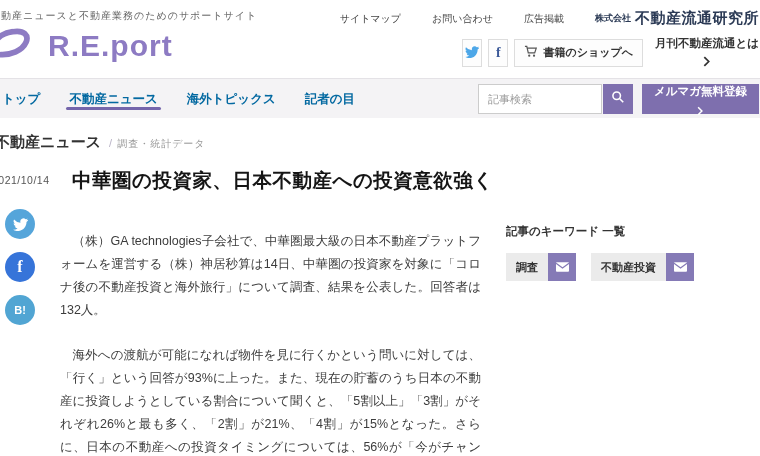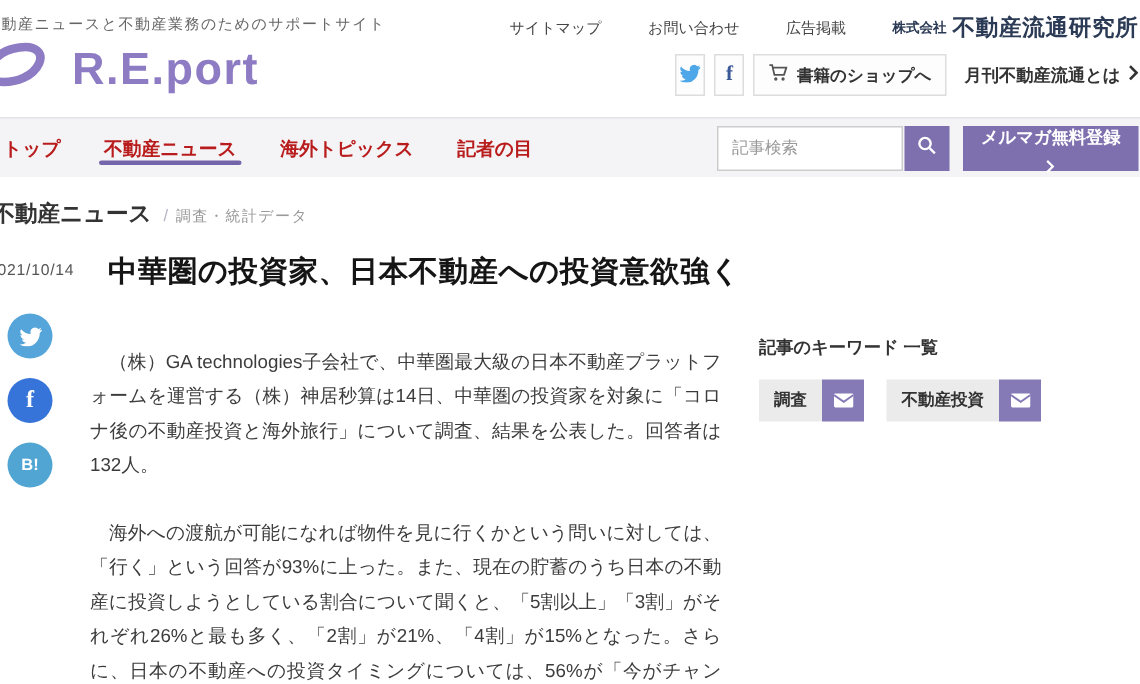--- a/index.html
+++ b/index.html
@@ -18,26 +18,26 @@
   .logo-text{font-size:30px;font-weight:bold;color:#8d7bc3;letter-spacing:1px;margin-left:18px;}
   .header-right{padding:9px 18px 0 0;display:flex;flex-direction:column;align-items:flex-end;}
   .utility-row{display:flex;align-items:center;gap:31px;white-space:nowrap;}
   .utility-link{font-size:10px;color:#444;cursor:pointer;}
   .company{display:flex;align-items:center;gap:4px;color:#2b3a55;}
   .company-prefix{font-size:9px;font-weight:bold;}
   .company-name{font-size:15px;font-weight:bold;letter-spacing:.5px;font-family:"Liberation Serif","DejaVu Serif",serif;}
   .hbtn-row{display:flex;gap:6px;margin-top:8px;align-items:center;}
   .hbtn{height:28px;border:1px solid #ddd;background:#fdfdfd;display:inline-flex;align-items:center;gap:6px;padding:0 9px;font-size:11px;color:#333;font-weight:bold;cursor:pointer;white-space:nowrap;}
   .hbtn.square{width:14px;justify-content:center;}
-  .monthly-link{display:inline-flex;align-items:center;gap:5px;font-size:11.5px;font-weight:bold;color:#333;margin-left:6px;cursor:pointer;white-space:nowrap;}
+  .monthly-link{display:inline-flex;align-items:center;gap:5px;font-size:11.5px;font-weight:bold;color:#333;margin-left:6px;cursor:pointer;white-space:nowrap;flex-direction:column;}
 
   
   .main-nav{height:39px;background:#f4f3f5;border-top:1px solid #e4e2e6;display:flex;justify-content:space-between;}
   .tabs{display:flex;gap:29px;padding-left:17px;}
-  .tab{position:relative;font-size:12.5px;font-weight:bold;color:#b91c1c;padding-top:12px;cursor:pointer;white-space:nowrap;}
+  .tab{position:relative;font-size:12.5px;font-weight:bold;color:#0369a1;padding-top:12px;cursor:pointer;white-space:nowrap;}
   .tab.active::after{content:"";position:absolute;left:-3px;right:-3px;bottom:8px;height:3px;background:#7465ab;border-radius:2px;}
   .nav-right{display:flex;align-items:center;padding-right:18px;}
   .search-input{width:104px;height:28px;border:1px solid #ccc;padding:0 9px;font-size:11px;color:#333;outline:none;font-family:inherit;}
   .search-input::placeholder{color:#999;}
   .search-btn{width:30px;height:30px;background:#7e6fae;border:none;display:flex;align-items:center;justify-content:center;margin-left:1px;cursor:pointer;}
   .newsletter-btn{height:30px;background:#7e6fae;color:#fff;border:none;display:flex;align-items:center;gap:7px;padding:0 12px;font-size:11.5px;font-weight:bold;margin-left:9px;cursor:pointer;white-space:nowrap;font-family:inherit;flex-direction:column;}
 
   
   main{background:#fff;padding-top:15px;}
   .breadcrumb{display:flex;align-items:baseline;margin-left:10px;white-space:nowrap;}

